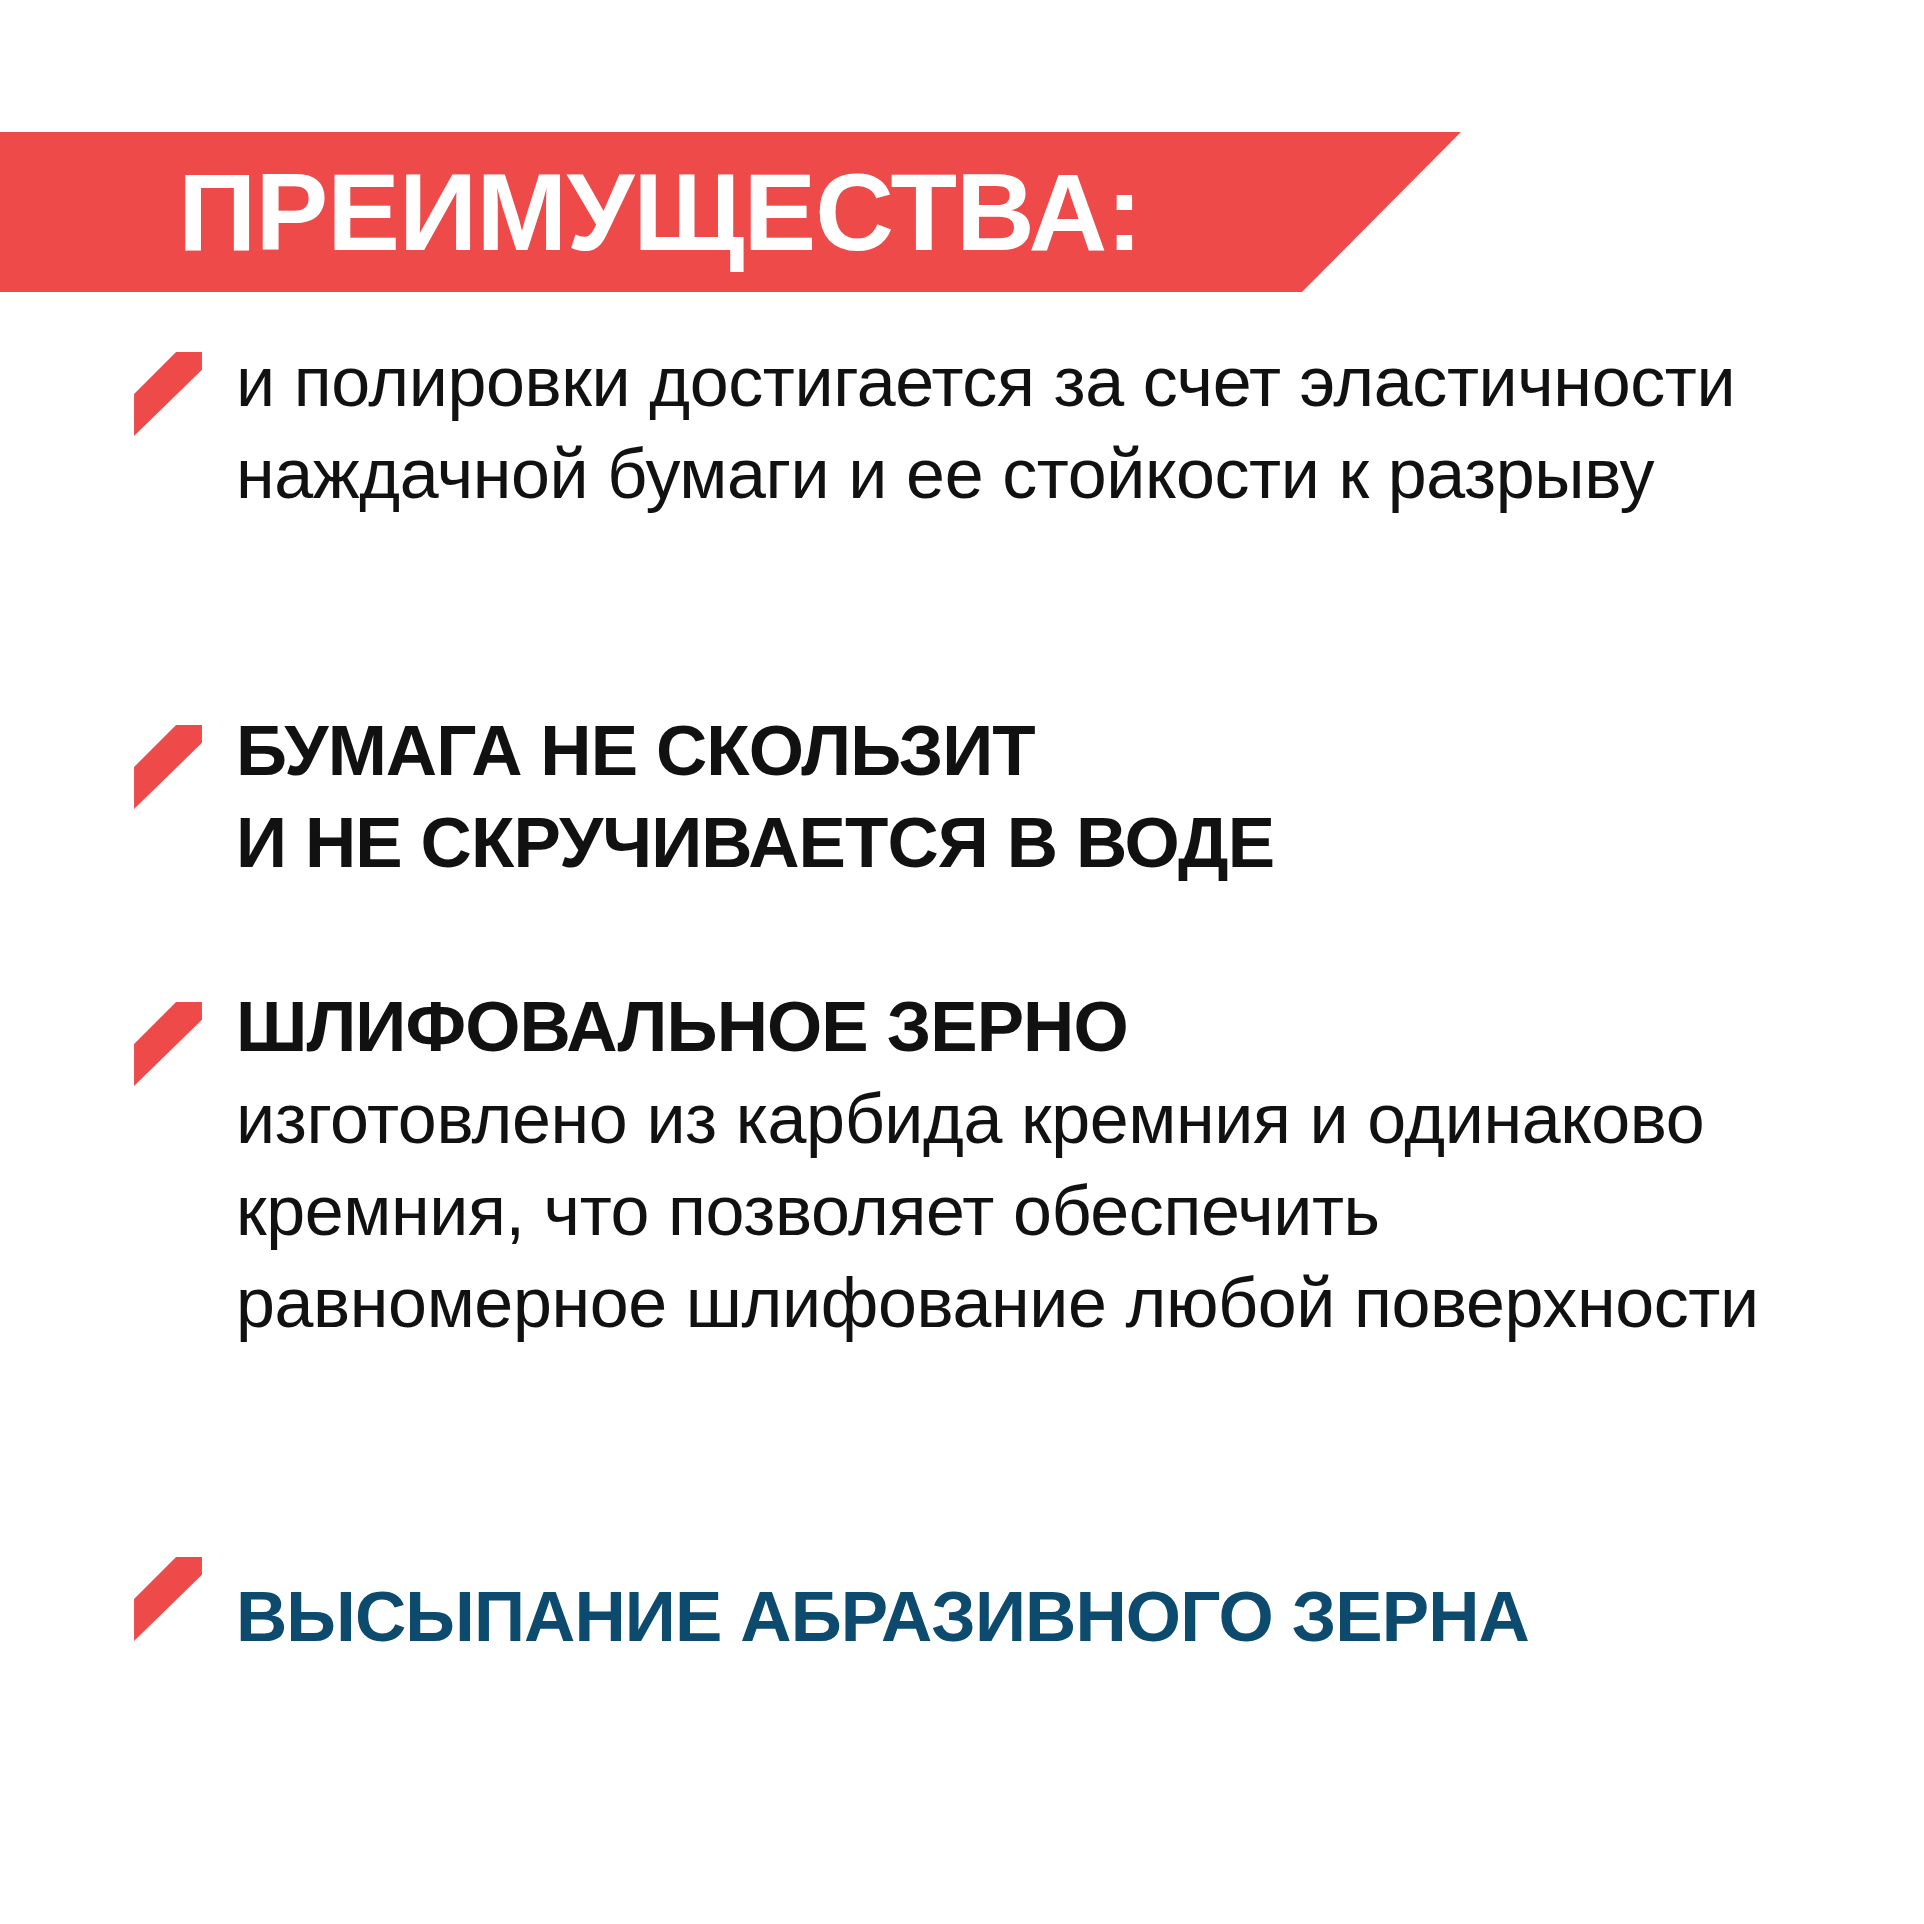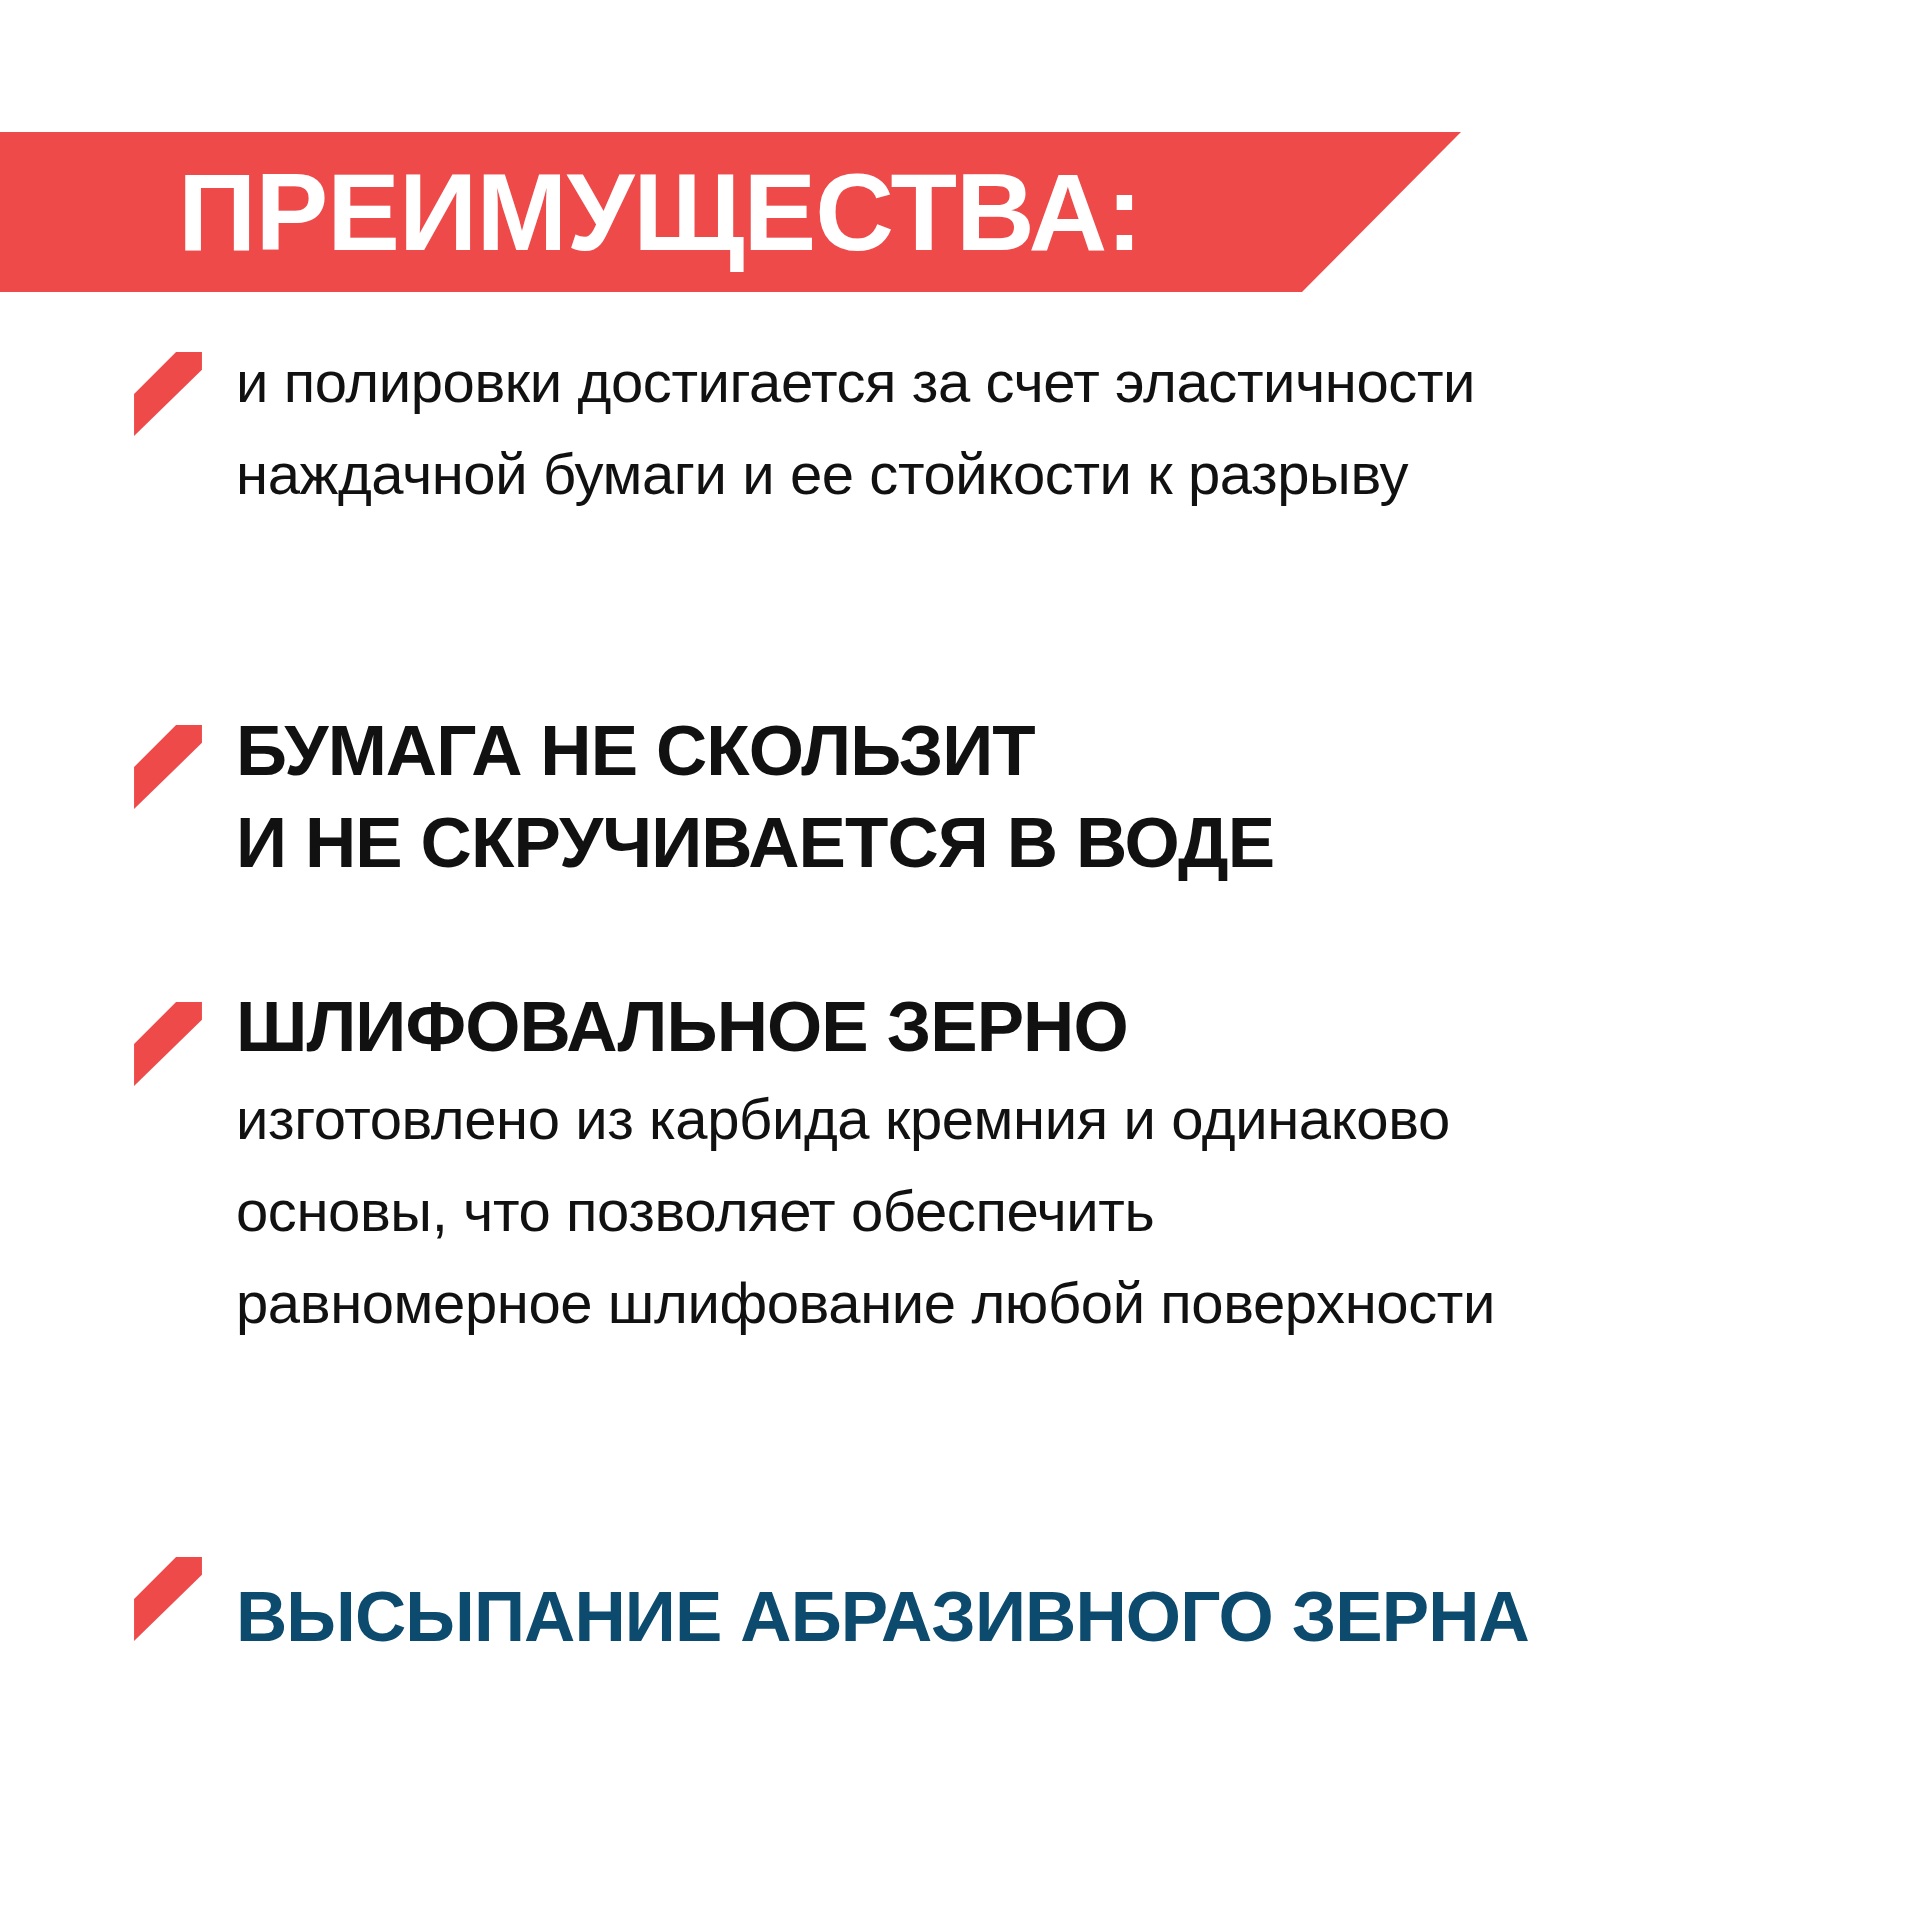--- a/index.html
+++ b/index.html
@@ -56,21 +56,21 @@
   .line {
     line-height: 92px;
     white-space: nowrap;
   }
   .title-line {
     font-size: 71px;
     font-weight: 700;
     letter-spacing: -0.9px;
   }
   .body-line {
-    font-size: 58px;
+    font-size: 70px;
     font-weight: 400;
     letter-spacing: -0.4px;
   }
 </style>
 </head>
 <body>
 
 <div class="page" style="background: rgb(255, 255, 255);">
 
   <div class="banner" style="background: rgb(238, 74, 74);">
@@ -97,21 +97,21 @@
     </div>
   </div>
 
   <div class="bullet" style="top:981px">
     <svg class="mark" viewBox="0 0 76 94" style="top:21.4px">
       <polygon points="47,0 76,0 76,20 0,94 0,47" fill="#ee4a4a"></polygon>
     </svg>
     <div class="text">
       <div class="line title-line" style="color: rgb(17, 17, 17);">ШЛИФОВАЛЬНОЕ ЗЕРНО</div>
       <div class="line body-line" style="color: rgb(17, 17, 17);">изготовлено из карбида кремния и одинаково</div>
-      <div class="line body-line" style="color: rgb(17, 17, 17);">основы, что позволяет обеспечить</div>
+      <div class="line body-line" style="color: rgb(17, 17, 17);">кремния, что позволяет обеспечить</div>
       <div class="line body-line" style="color: rgb(17, 17, 17);">равномерное шлифование любой поверхности</div>
     </div>
   </div>
 
   <div class="bullet" style="top:1541px">
     <svg class="mark" viewBox="0 0 76 94" style="top:16px">
       <polygon points="47,0 76,0 76,20 0,94 0,47" fill="#ee4a4a"></polygon>
     </svg>
     <div class="text">
       <div class="line title-line" style="color: #0c4a6e; margin-top: 30px;">ВЫСЫПАНИЕ АБРАЗИВНОГО ЗЕРНА</div>

